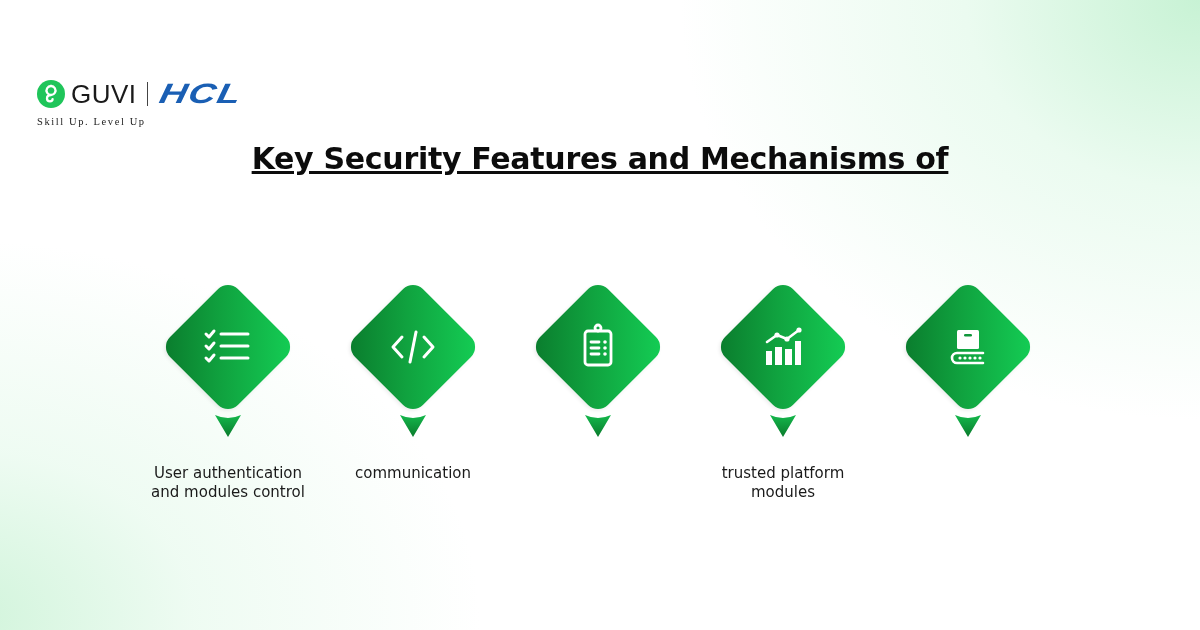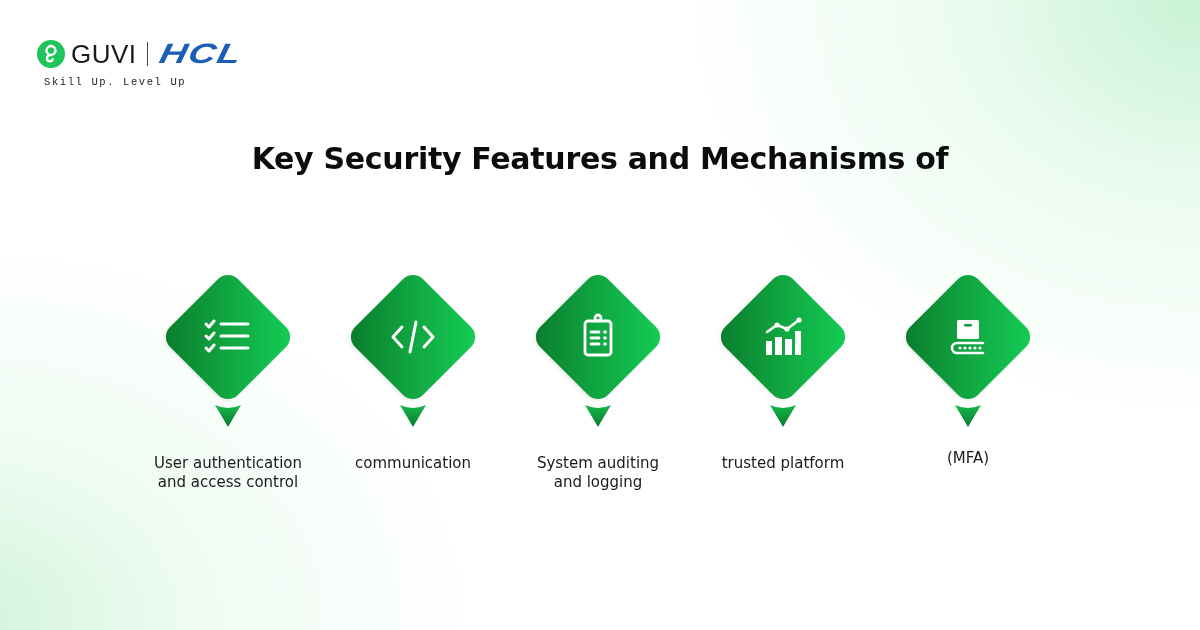--- a/index.html
+++ b/index.html
@@ -8,52 +8,51 @@
     font-family: "Liberation Sans", "DejaVu Sans", sans-serif;
     background:
       radial-gradient(ellipse 520px 420px at 1200px 0px, rgba(190,240,205,0.85) 0%, rgba(215,247,225,0.5) 45%, rgba(255,255,255,0) 100%),
       radial-gradient(ellipse 520px 380px at -40px 620px, rgba(200,242,212,0.85) 0%, rgba(222,248,230,0.5) 45%, rgba(255,255,255,0) 100%),
       #ffffff;
     color: #111;
   }
 
   
   .logo { position: absolute; left: 37px; top: 40px; width: 290px; height: 52px; }
-  .logo-row { display: flex; align-items: center; height: 28px; }
+  .logo-row { display: flex; align-items: center; height: 28px; margin-top: 40px; }
   .guvi-mark {
     width: 28px; height: 28px; border-radius: 50%; background: #1fc55a;
     display: flex; align-items: center; justify-content: center;
   }
   .guvi-text {
     margin-left: 6px; font-size: 26px; font-weight: 400; letter-spacing: 0.5px;
     color: #1a1a1a; line-height: 28px;
   }
   .logo-sep { width: 1px; height: 24px; background: #444; margin: 0 12px 0 10px; }
   .hcl-text {
     font-size: 28px; font-weight: 900; font-style: italic; color: #1a5fb4;
     letter-spacing: 1px; line-height: 28px; transform: skewX(-12deg) scaleX(1.35);
     transform-origin: left center; font-family: "Liberation Sans", sans-serif;
   }
   .tagline {
     margin-top: 8px; font-size: 10.5px; letter-spacing: 1.6px; color: #222;
-    font-family: Liberation Mono, monospace;
-    margin-left: 7px;
+    font-family: Liberation Serif, serif;
   }
 
   
   .title {
     position: absolute; left: 0; right: 0; top: 140px; text-align: center;
     font-size: 30px; font-weight: 700; line-height: 37px; color: #0c0c0c;
-    font-family: "DejaVu Sans", sans-serif; letter-spacing: -0.3px;
+    font-family: "DejaVu Sans", sans-serif; letter-spacing: -0.3px; text-decoration: underline;
   }
   .title div { white-space: nowrap; }
 
   
   .feature {
-    position: absolute; top: 269px; width: 190px; height: 260px; text-decoration: underline;
+    position: absolute; top: 279px; width: 190px; height: 260px; text-decoration: underline;
   }
   .diamond-wrap {
     position: absolute; left: 50%; top: 0; width: 136px; height: 136px;
     margin-left: -68px;
   }
   .diamond {
     position: absolute; left: 20px; top: 20px; width: 96px; height: 96px;
     border-radius: 14px; transform: rotate(45deg);
     background: linear-gradient(45deg, #0a7a2c 0%, #10a23f 45%, #14cf55 100%);
     box-shadow: 0 2px 4px rgba(0,0,0,0.08);
@@ -114,21 +113,21 @@
           <path d="M23 29 h27"></path>
           <path d="M23 41 h27"></path>
       </g>
     </svg>
   </div>
   <svg class="pointer" viewBox="0 0 28 26">
     <path d="M1 2 Q14 8 27 2 L14 24 Z" fill="url(#ptrGrad)"></path>
   </svg>
   <div class="label" style="top:185px">
     <div>User authentication</div>
-    <div>and access control</div>
+    <div>and modules control</div>
   </div>
 </div>
 
 <div class="feature" style="left:318px">
   <div class="diamond-wrap">
     <div class="diamond"></div>
     <svg class="icon" viewBox="0 0 60 60">
       <g fill="none" stroke="#fff" stroke-width="3" stroke-linecap="round" stroke-linejoin="round">
         <path d="M19 20 l-9 10 l9 10"></path>
           <path d="M41 20 l9 10 l-9 10"></path>
@@ -158,24 +157,20 @@
       <g fill="#fff">
           <circle cx="37" cy="25" r="1.8"></circle>
           <circle cx="37" cy="31" r="1.8"></circle>
           <circle cx="37" cy="37" r="1.8"></circle>
         </g>
     </svg>
   </div>
   <svg class="pointer" viewBox="0 0 28 26">
     <path d="M1 2 Q14 8 27 2 L14 24 Z" fill="url(#ptrGrad)"></path>
   </svg>
-  <div class="label" style="top:185px">
-    <div>System auditing</div>
-    <div>and logging</div>
-  </div>
 </div>
 
 <div class="feature" style="left:688px">
   <div class="diamond-wrap">
     <div class="diamond"></div>
     <svg class="icon" viewBox="0 0 60 60">
       <g fill="#fff">
         <rect x="13" y="34" width="6" height="14"></rect>
         <rect x="22" y="30" width="7" height="18"></rect>
         <rect x="32" y="32" width="7" height="16"></rect>
@@ -189,20 +184,21 @@
           <circle cx="34" cy="22" r="2.6"></circle>
           <circle cx="46" cy="13" r="2.6"></circle>
         </g>
     </svg>
   </div>
   <svg class="pointer" viewBox="0 0 28 26">
     <path d="M1 2 Q14 8 27 2 L14 24 Z" fill="url(#ptrGrad)"></path>
   </svg>
   <div class="label" style="top:185px">
     <div>trusted platform</div>
+    <div>modules</div>
   </div>
 </div>
 
 <div class="feature" style="left:873px">
   <div class="diamond-wrap">
     <div class="diamond"></div>
     <svg class="icon" viewBox="0 0 60 60">
       <rect x="19" y="13" width="22" height="19" rx="1.5" fill="#fff"></rect>
       <rect x="26" y="17" width="8" height="2.5" rx="1.2" fill="#11963b"></rect>
       <path d="M45 36 H19 a5 5 0 0 0 0 10 H45" fill="none" stroke="#fff" stroke-width="2.6" stroke-linecap="round"></path>
@@ -212,15 +208,14 @@
           <circle cx="32" cy="41" r="1.6"></circle>
         <circle cx="37" cy="41" r="1.6"></circle>
           <circle cx="42" cy="41" r="1.6"></circle>
       </g>
     </svg>
   </div>
   <svg class="pointer" viewBox="0 0 28 26">
     <path d="M1 2 Q14 8 27 2 L14 24 Z" fill="url(#ptrGrad)"></path>
   </svg>
   <div class="label" style="top:180px">
-    <div>(MFA)</div>
   </div>
 </div>
 
 </body></html>

